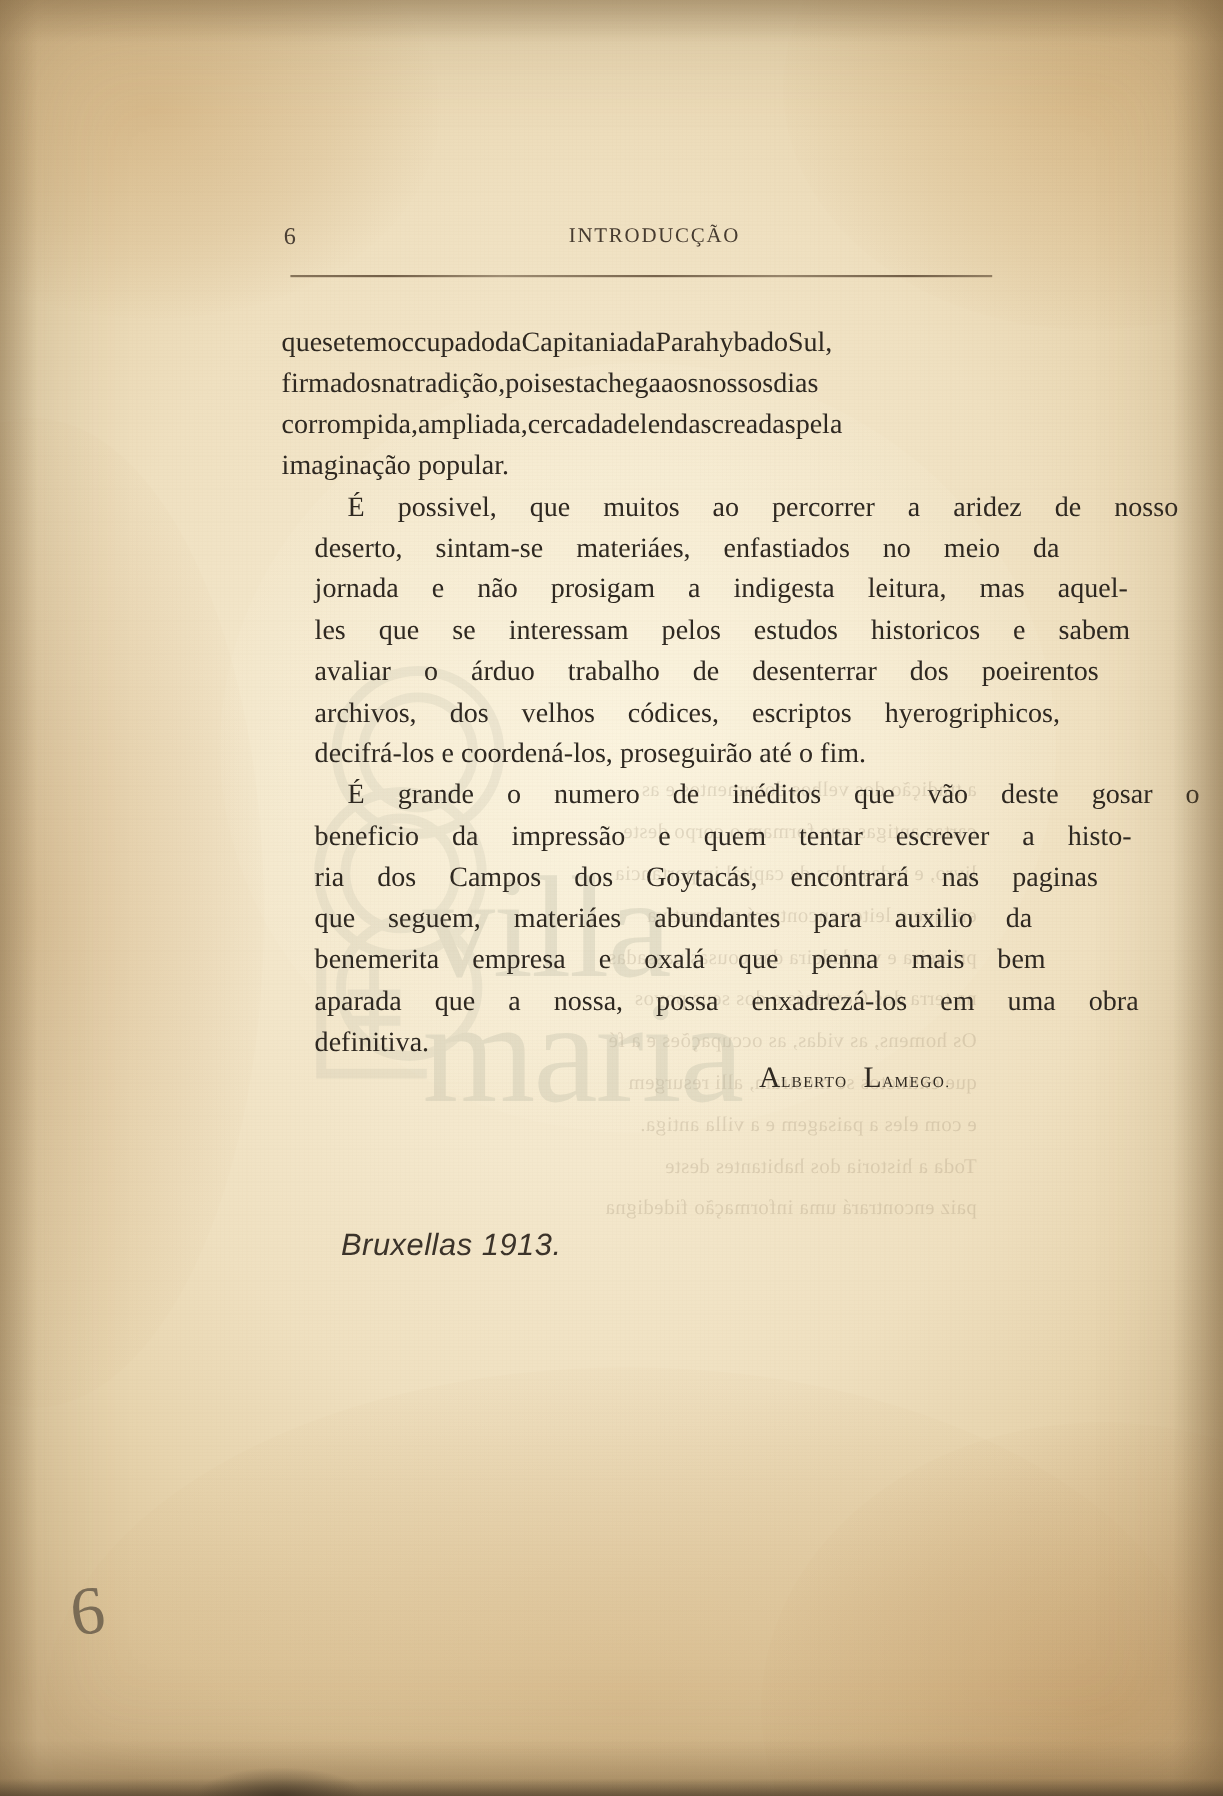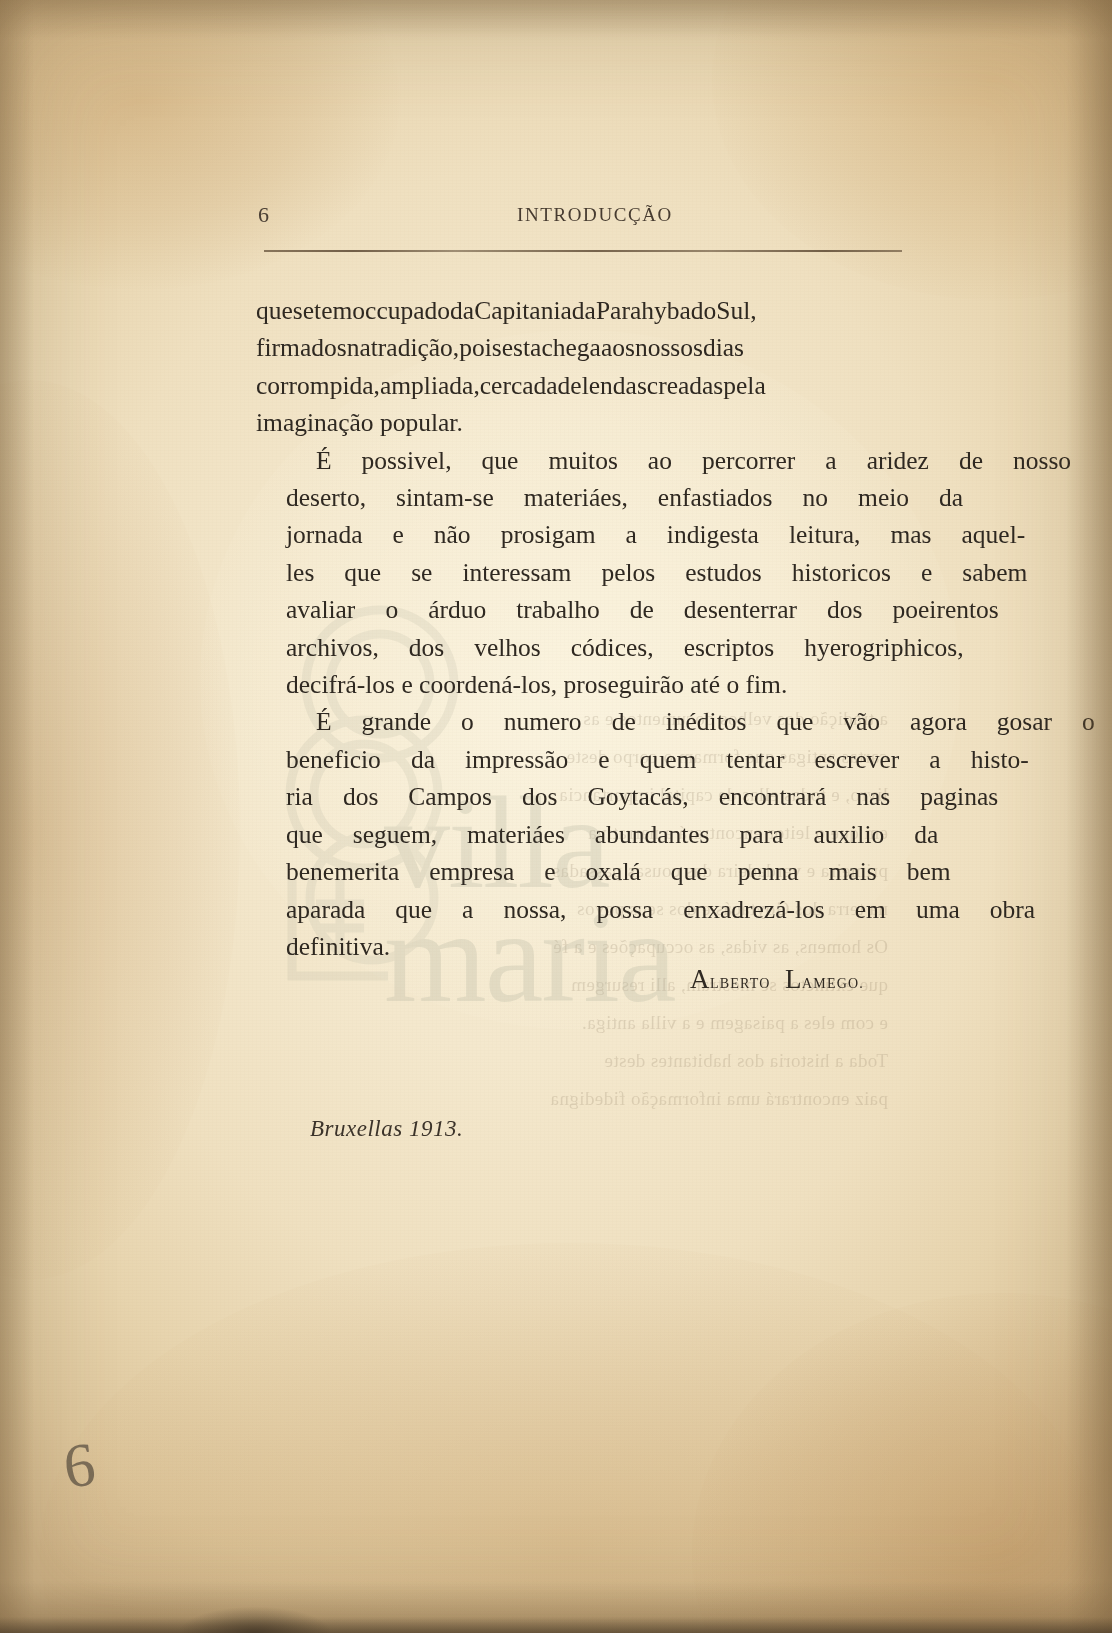--- a/index.html
+++ b/index.html
@@ -228,23 +228,23 @@
   }
   #signature-name .sc {
     font-size: 14px;
     letter-spacing: 1.2px;
   }
 
   #place-date {
     position: absolute;
     left: 54px;
     top: 920px;
-    font-family: Liberation Serif, serif;
+    font-family: Liberation Sans, sans-serif;
     font-style: italic;
-    font-size: 23px;
+    font-size: 28px;
     color: #3b332a;
     letter-spacing: 0.5px;
   }
 
   
   #pencil-folio {
     position: absolute;
     left: 64px;
     top: 1430px;
     font-family: "Liberation Serif", serif;
@@ -421,21 +421,21 @@
         <p class="para indent">
           <span class="ln just" style="padding-left: 30px;">
             <span>É</span>
             <span>grande</span>
             <span>o</span>
             <span>numero</span>
             <span>de</span>
             <span>inéditos</span>
             <span>que</span>
             <span>vão</span>
-            <span>agora</span>
+            <span>deste</span>
             <span>gosar</span>
             <span>o</span>
           </span>
           <span class="ln just">
             <span>beneficio</span>
             <span>da</span>
             <span>impressão</span>
             <span>e</span>
             <span>quem</span>
             <span>tentar</span>

